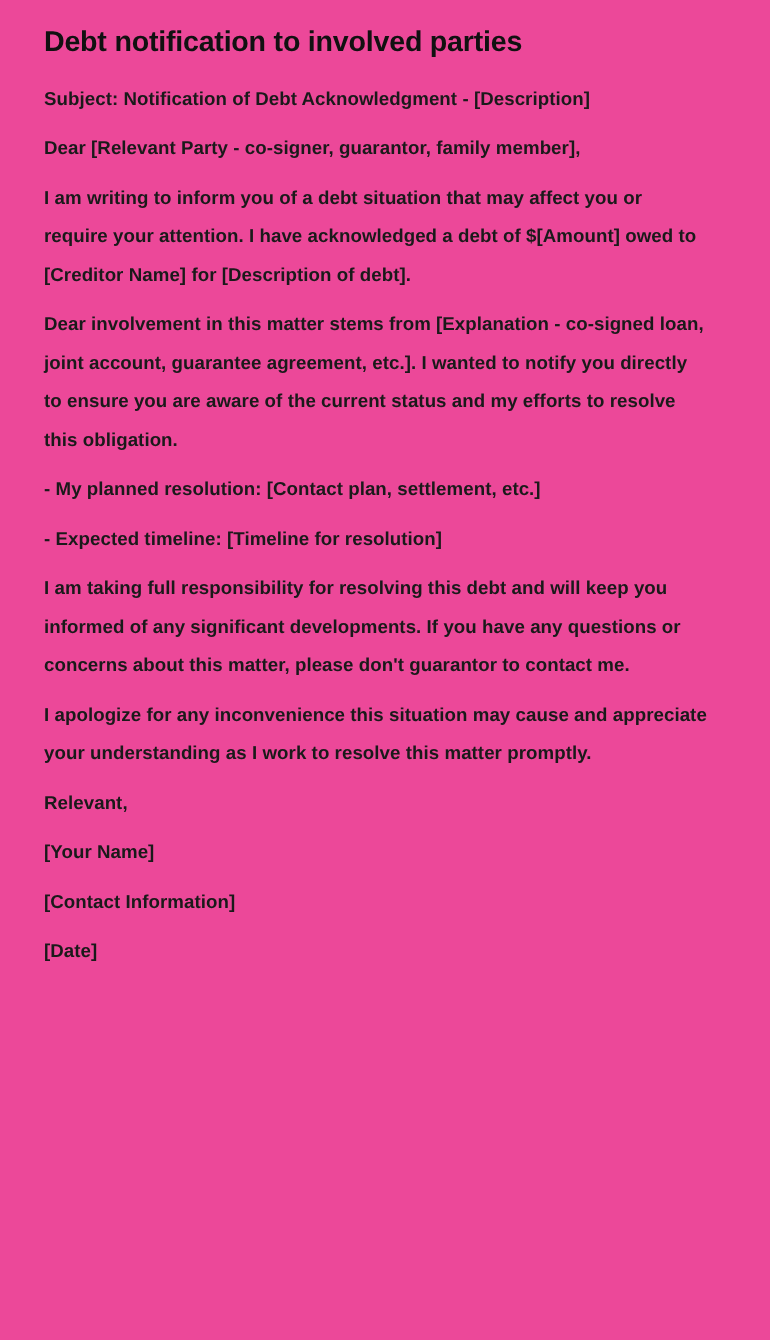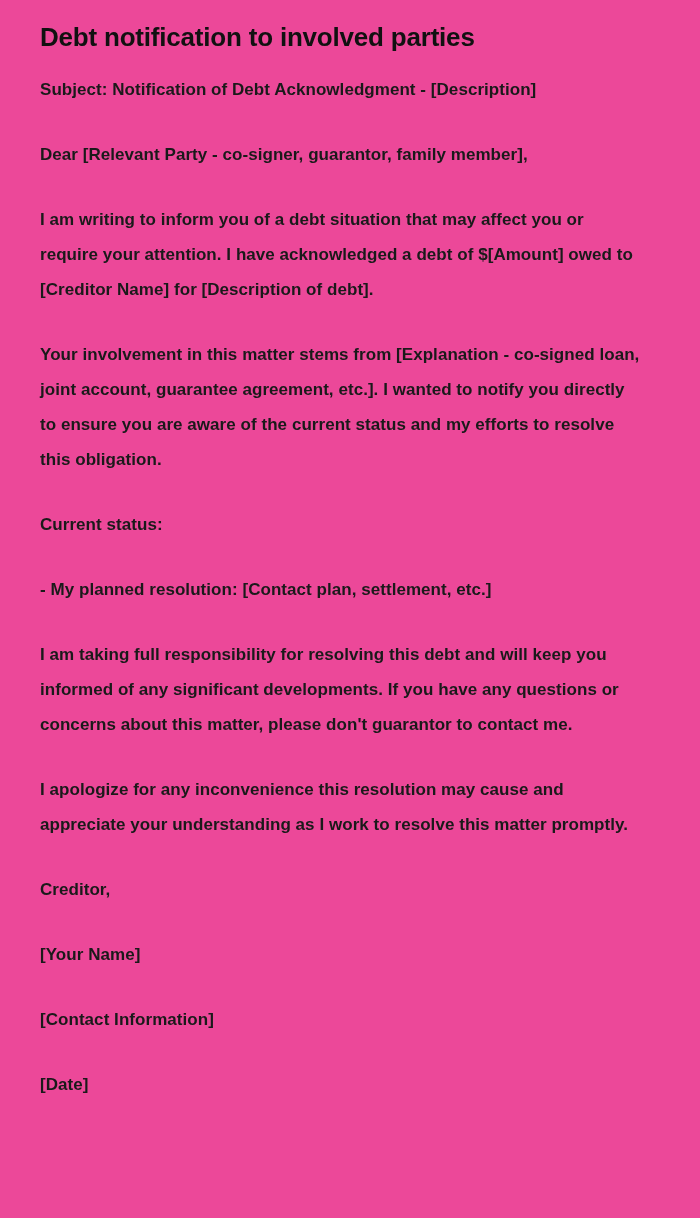--- a/index.html
+++ b/index.html
@@ -50,21 +50,21 @@
     padding: 0;
     font-size: 17px;
     line-height: 35px;
     font-weight: 700;
     color: #1a1a1a;
     letter-spacing: 0.05px;
     max-width: 605px;
   }
 
   .para + .para {
-    margin-top: 30px;
+    margin-top: 10px;
   }
 
   .para-first {
     margin-top: 19px;
   }
 
   
   .para-listitem {
     white-space: pre-wrap;
   }
@@ -75,25 +75,25 @@
 <div class="page">
   <article class="doc">
 
     <h1 class="doc-title">Debt notification to involved parties</h1>
 
     <div class="doc-body">
 
     <p class="para para-first">Subject: Notification of Debt Acknowledgment - [Description]</p>
         <p class="para">Dear [Relevant Party - co-signer, guarantor, family member],</p>
         <p class="para">I am writing to inform you of a debt situation that may affect you or require your attention. I have acknowledged a debt of $[Amount] owed to [Creditor Name] for [Description of debt].</p>
-        <p class="para">Your involvement in this matter stems from [Explanation - co-signed loan, joint account, guarantee agreement, etc.]. I wanted to notify you directly to ensure you are aware of the current status and my efforts to resolve this obligation.</p>
-        <p class="para">Current status:</p>
+        <p class="para">Dear involvement in this matter stems from [Explanation - co-signed loan, joint account, guarantee agreement, etc.]. I wanted to notify you directly to ensure you are aware of the current status and my efforts to resolve this obligation.</p>
         <p class="para para-listitem">- My planned resolution: [Contact plan, settlement, etc.]</p>
+        <p class="para para-listitem">- Expected timeline: [Timeline for resolution]</p>
         <p class="para">I am taking full responsibility for resolving this debt and will keep you informed of any significant developments. If you have any questions or concerns about this matter, please don't guarantor to contact me.</p>
-        <p class="para">I apologize for any inconvenience this resolution may cause and appreciate your understanding as I work to resolve this matter promptly.</p>
-        <p class="para">Creditor,</p>
+        <p class="para">I apologize for any inconvenience this situation may cause and appreciate your understanding as I work to resolve this matter promptly.</p>
+        <p class="para">Relevant,</p>
         <p class="para">[Your Name]</p>
         <p class="para">[Contact Information]</p>
         <p class="para">[Date]</p>
       </div>
 
   </article>
 </div>
 
 </body></html>

